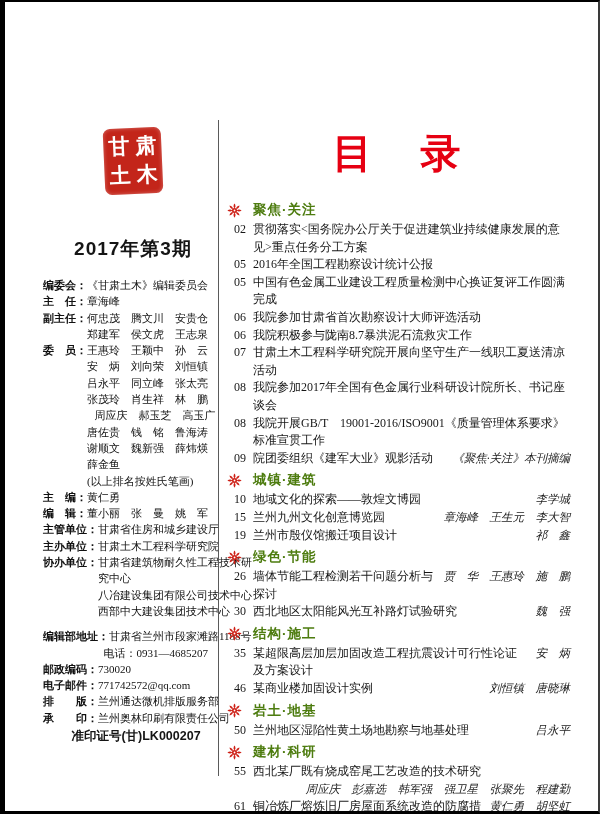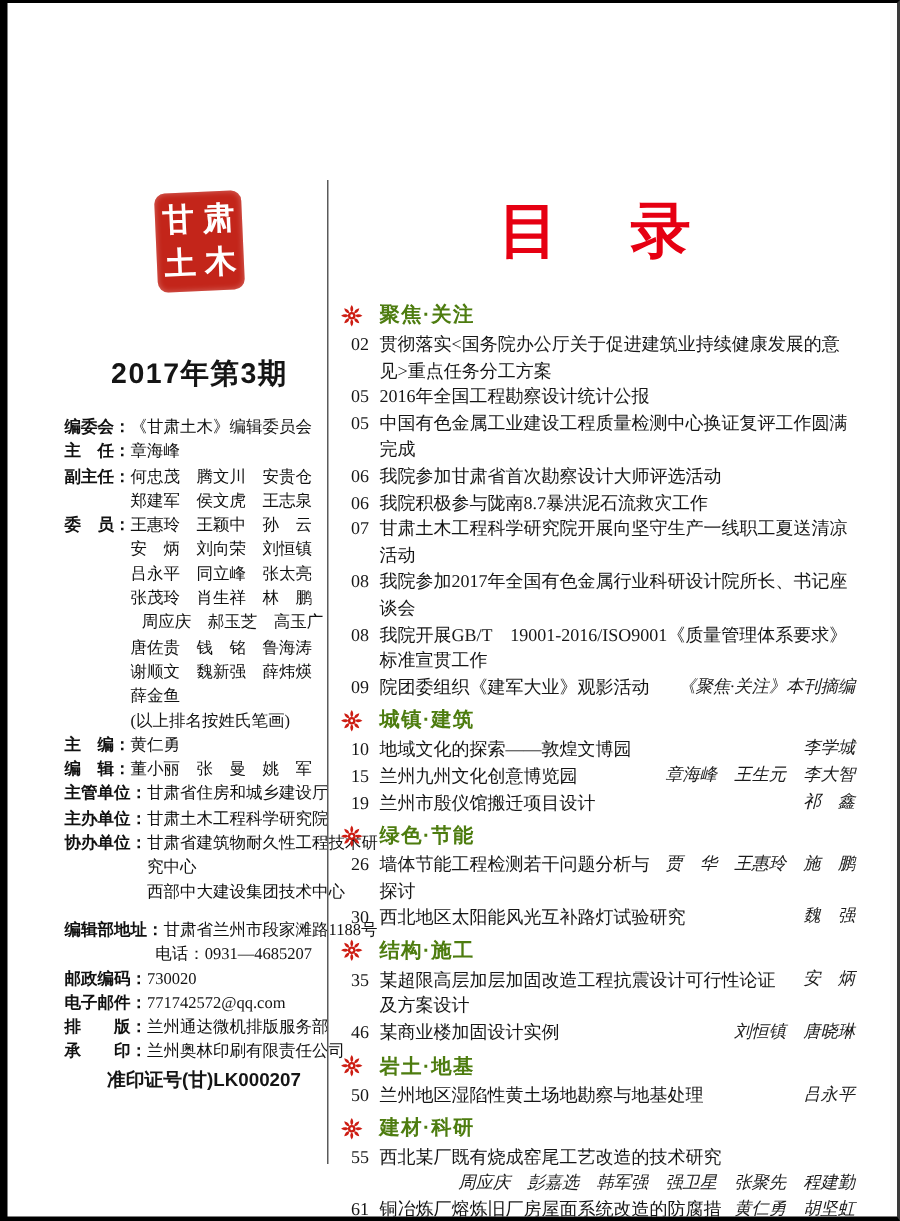--- a/index.html
+++ b/index.html
@@ -102,20 +102,23 @@
         <div class="mh-line">
     <span class="mh-label">主办单位：</span><span class="mh-value">甘肃土木工程科学研究院</span>
   </div>
         <div class="mh-line">
     <span class="mh-label">协办单位：</span><span class="mh-value">甘肃省建筑物耐久性工程技术研</span>
   </div>
         <div class="mh-line" style="padding-left: 5em;">
     <span class="mh-label"></span><span class="mh-value">究中心</span>
   </div>
         <div class="mh-line" style="padding-left: 5em;">
+    <span class="mh-label"></span><span class="mh-value">八冶建设集团有限公司技术中心</span>
+  </div>
+        <div class="mh-line" style="padding-left: 5em;">
     <span class="mh-label"></span><span class="mh-value">西部中大建设集团技术中心</span>
   </div>
         <div class="mh-line" style="margin-top: 9px;">
     <span class="mh-label">编辑部地址：</span><span class="mh-value">甘肃省兰州市段家滩路1188号</span>
   </div>
         <div class="mh-line" style="padding-left: 5.5em;">
     <span class="mh-label"></span><span class="mh-value">电话：0931—4685207</span>
   </div>
         <div class="mh-line">
     <span class="mh-label">邮政编码：</span><span class="mh-value">730020</span>

